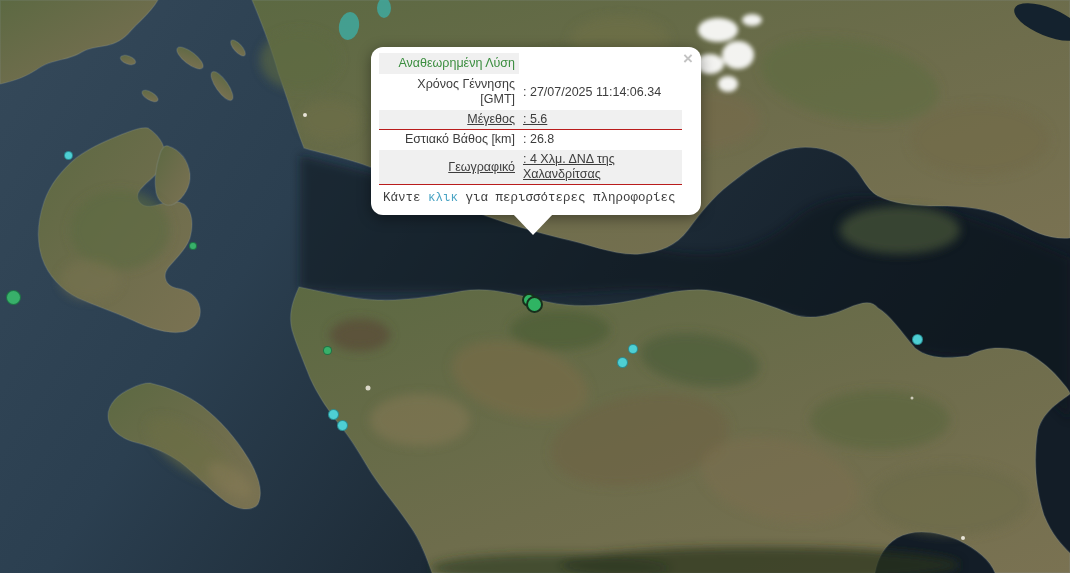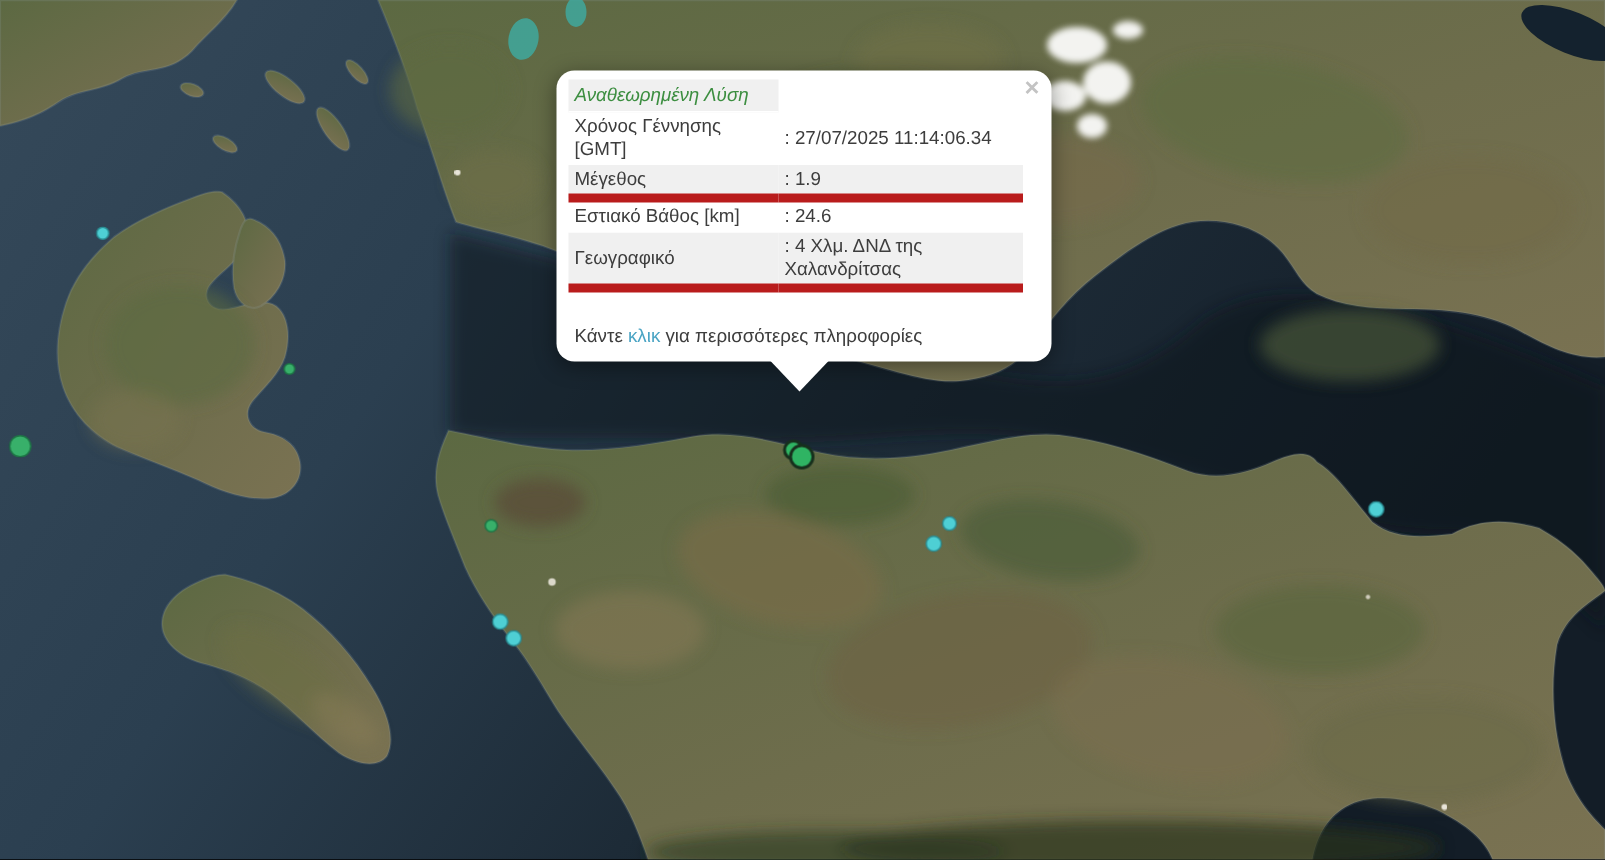--- a/index.html
+++ b/index.html
@@ -30,27 +30,27 @@
     border:20px solid transparent;border-top:21px solid #fff;border-bottom:0;
     margin-top:-1px;
   }
   .popup-close{
     position:absolute;top:1px;right:6px;font-size:17px;font-weight:bold;
     color:#c3c3c3;cursor:pointer;line-height:1;padding:2px;
   }
   .ptable{display:table;width:100%;border-collapse:collapse;}
   .prow{display:table-row;}
   .pcell{display:table-cell;vertical-align:middle;padding:2px 4px;}
-  .pcell.label{width:132px;}
-  .prow.shaded .pcell{background:#f0f0f0;border-top:1px solid #fff;border-bottom:6px solid #b91c1c;}
+  .pcell.label{width:132px;text-align:right;}
+  .prow.shaded .pcell{background:#f0f0f0;border-top:1px solid #fff;border-bottom:1px solid #b91c1c;text-decoration:underline;}
   .ptitle{
-    display:block;background:#f0f0f0;text-align:left;color:#3c8e40;
-    padding:3px 4px;border-bottom:1px solid #fff;font-style:italic;
+    display:block;background:#f0f0f0;text-align:right;color:#3c8e40;
+    padding:3px 4px;border-bottom:1px solid #fff;
   }
-  .pfooter{margin-top:22px;padding:0 4px;}
+  .pfooter{margin-top:6px;padding:0 4px;font-family:Liberation Mono, monospace;}
   .pfooter .link{color:#4aa4c4;cursor:pointer;}
 </style>
 </head>
 <body>
 
 <div class="stage">
 
   <div class="maplayer">
     <svg width="1070" height="573" viewBox="0 0 1070 573">
       <defs>
@@ -165,25 +165,25 @@
 
     <div class="ptable">
       <span class="ptitle">Αναθεωρημένη Λύση</span>
 
       <div class="prow">
         <span class="pcell label">Χρόνος Γέννησης [GMT]</span>
         <span class="pcell value">: 27/07/2025 11:14:06.34</span>
       </div>
       <div class="prow shaded">
         <span class="pcell label">Μέγεθος</span>
-        <span class="pcell value">: 1.9</span>
+        <span class="pcell value">: 5.6</span>
       </div>
       <div class="prow">
         <span class="pcell label">Εστιακό Βάθος [km]</span>
-        <span class="pcell value">: 24.6</span>
+        <span class="pcell value">: 26.8</span>
       </div>
       <div class="prow shaded">
         <span class="pcell label">Γεωγραφικό</span>
         <span class="pcell value">: 4 Χλμ. ΔΝΔ της Χαλανδρίτσας</span>
       </div>
     </div>
 
     <div class="pfooter">
       <span>Κάντε </span><span class="link">κλικ</span><span> για περισσότερες πληροφορίες</span>
     </div>

